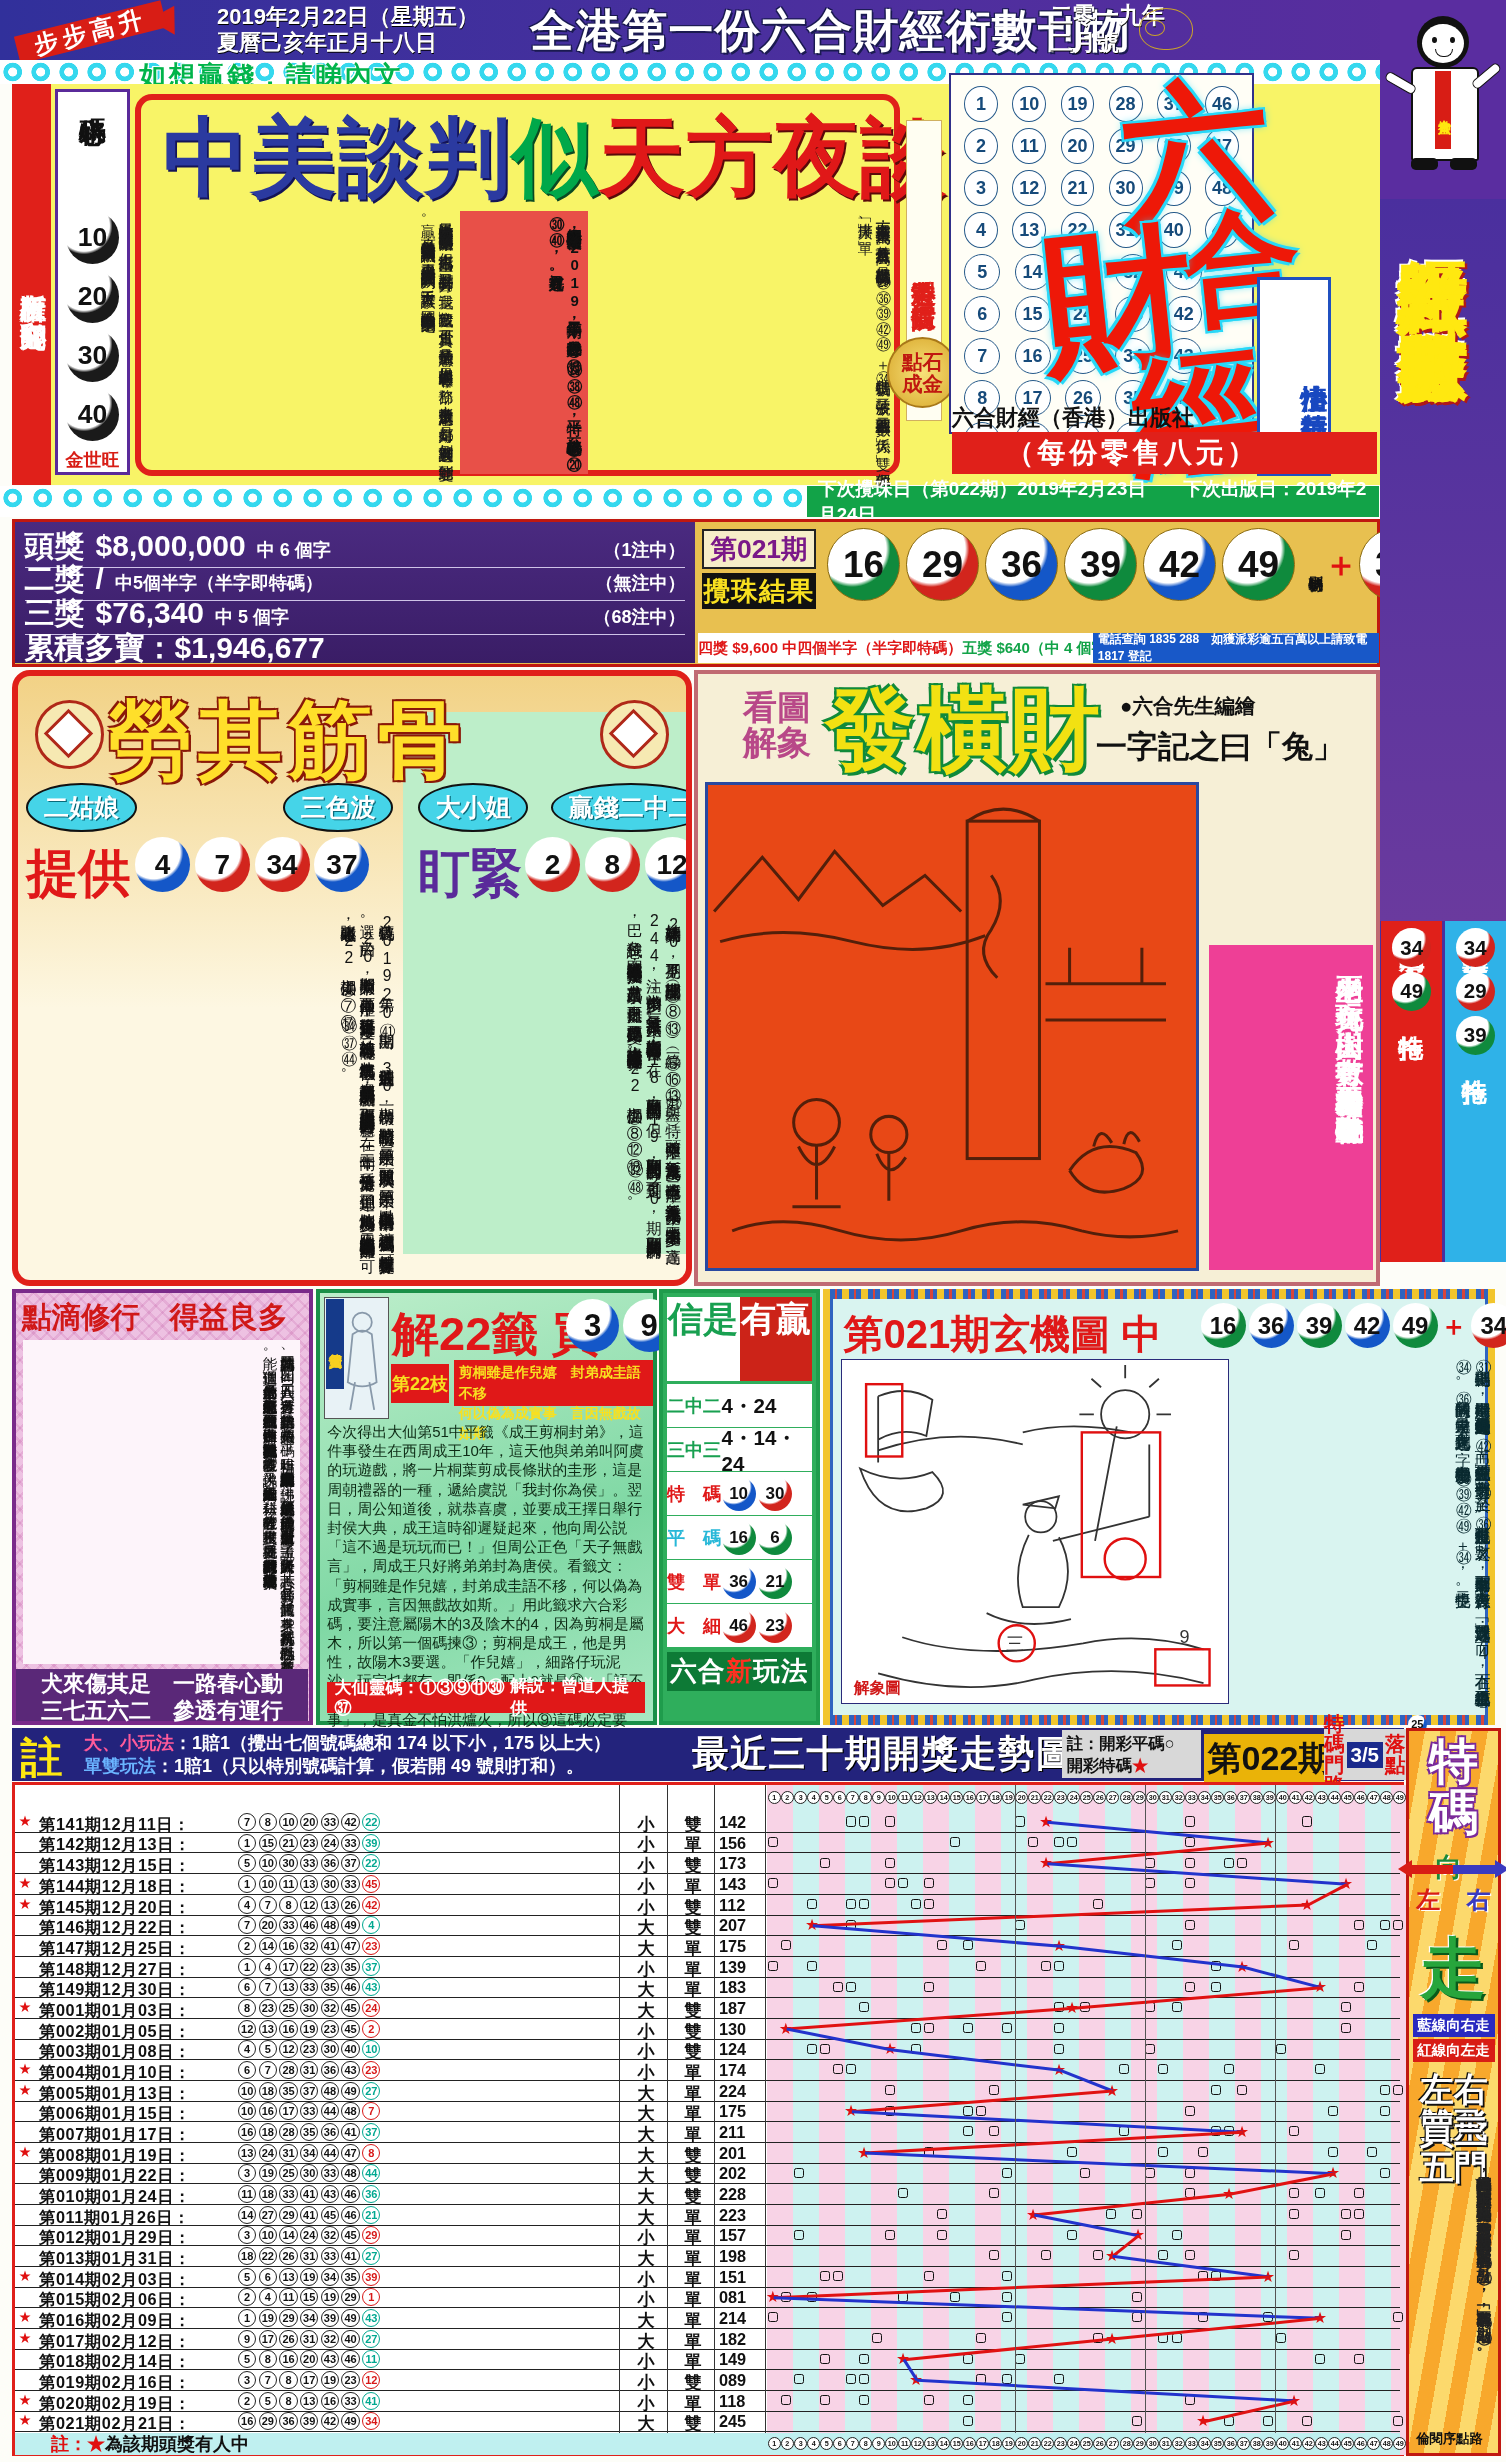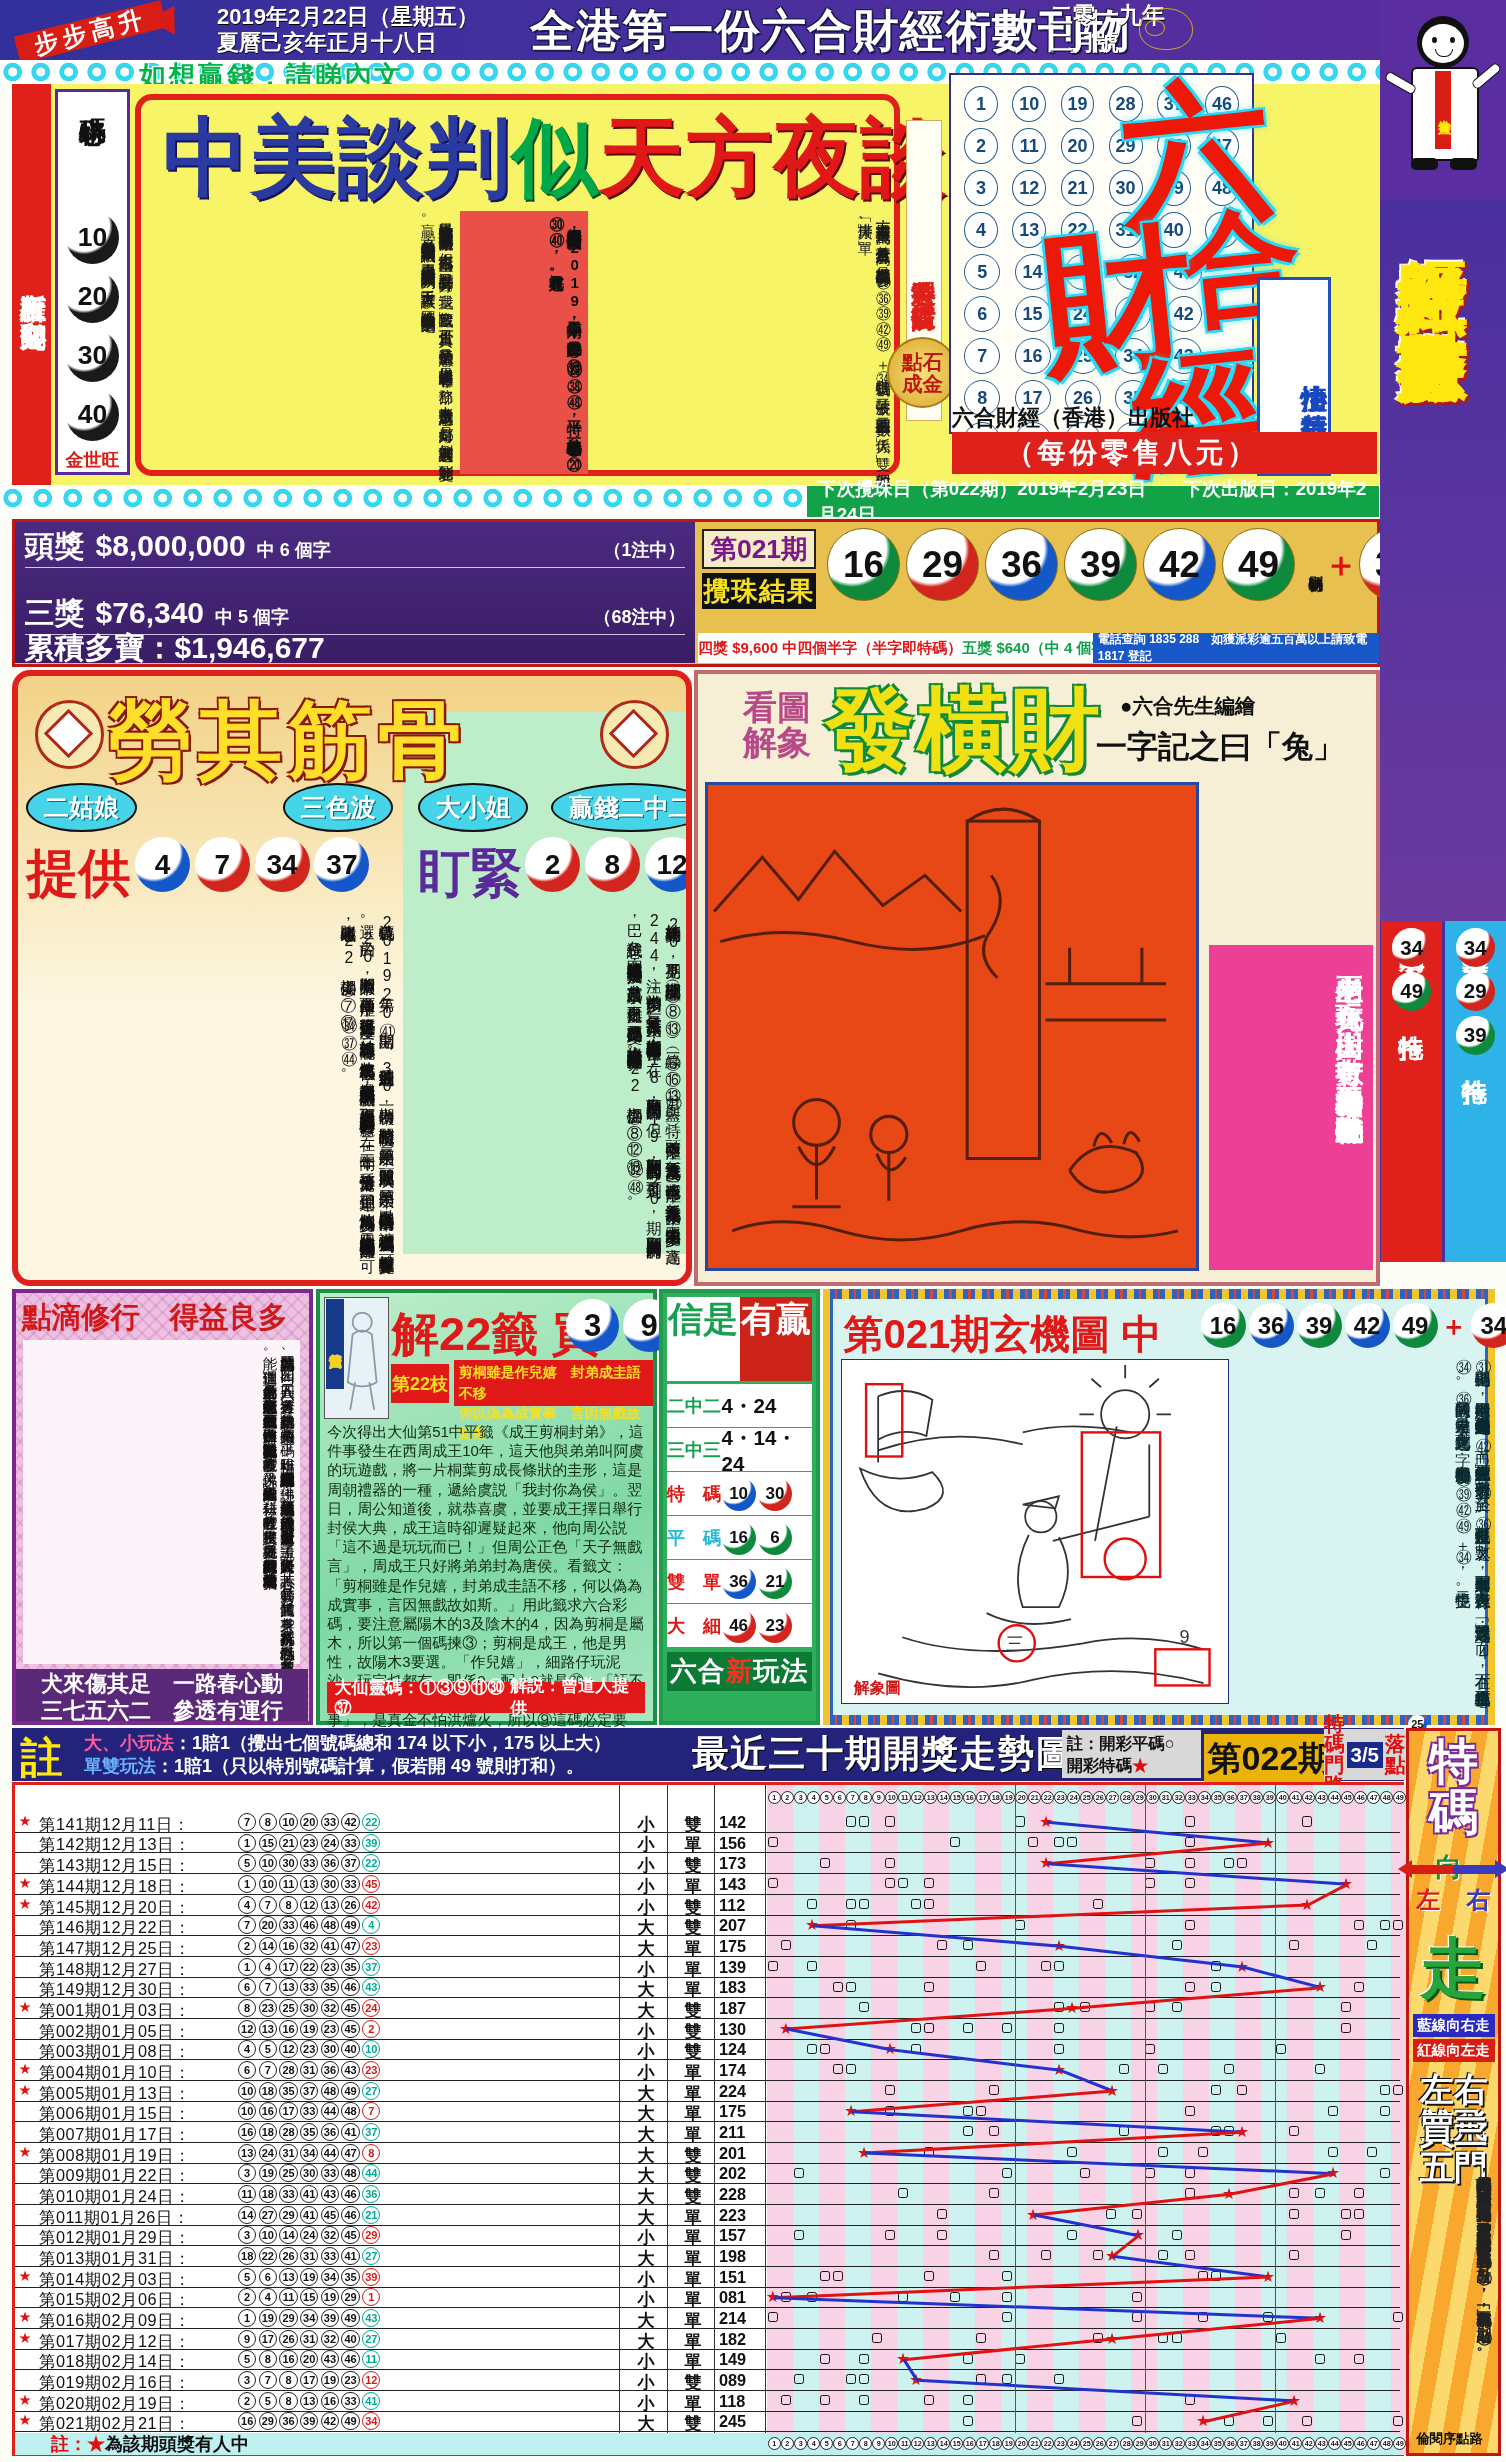--- a/index.html
+++ b/index.html
@@ -182,21 +182,21 @@
   .temen .rat{background:#1a2a8c;color:#fff;font-size:20.5px;font-weight:900;padding:1.2px 3.6px;margin:0 2.4px;}
   
   .chart{left:12px;top:1782px;width:1392px;height:674px;background:#fff;border:3.6px solid #e0201a;box-sizing:border-box;}
   .ch-head{position:absolute;left:0;top:0;width:1385px;height:25px;background:#bff0f0;border-bottom:1.8px solid #111;}
   .ch-head .h1{position:absolute;left:34px;top:1.2px;font-size:20.5px;font-weight:900;color:#14145a;}
   .ch-head .h2{position:absolute;left:283px;top:1.2px;font-size:20.5px;font-weight:900;color:#14145a;letter-spacing:28px;}
   .ch-small{position:absolute;top:0.6px;width:42px;font-size:10.2px;font-weight:800;line-height:1.1;text-align:center;color:#14145a;}
   .rows{position:absolute;left:0;top:27px;width:1385px;}
   .crow{position:absolute;left:0;width:1385px;height:20.7px;border-bottom:1.2px solid #222;box-sizing:border-box;}
   .crow .star{position:absolute;left:3.6px;top:1.2px;color:#e01010;font-size:14.5px;}
-  .crow .lab{position:absolute;left:24px;top:1.8px;font-size:16.3px;font-weight:400;letter-spacing:0.6px;}
+  .crow .lab{position:absolute;left:24px;top:1.8px;font-size:16.3px;font-weight:700;letter-spacing:0.6px;}
   .crow .nums{position:absolute;left:223px;top:1.2px;display:flex;gap:2.4px;}
   .crow .cn{width:16.3px;height:16.3px;font-size:11px;border-width:1.2px;}
   .cn.sp-t{border-color:#00a890;color:#00a890;}
   .cn.sp-r{border-color:#d81818;color:#d81818;}
   .crow .sz{position:absolute;left:610px;width:42px;text-align:center;font-size:17px;font-weight:800;top:0.6px;}
   .crow .pr{position:absolute;left:657px;width:42px;text-align:center;font-size:17px;font-weight:800;top:0.6px;}
   .crow .tt{position:absolute;left:704px;width:43px;text-align:left;font-size:16.3px;font-weight:800;top:1.2px;}
   .vline{position:absolute;top:0;bottom:0;width:1.2px;background:#333;}
   .plotbg{position:absolute;left:752px;top:0;width:639px;height:100%;
           background:repeating-linear-gradient(90deg,#f8d3e6 0 26px,#cdf2f0 26px 52px);}
@@ -387,20 +387,26 @@
 
   <div class="abs greenstrip">下次攪珠日（第022期）2019年2月23日　　下次出版日：2019年2月24日</div>
 
   <div class="abs results">
     <div class="res-l" id="prizetable">
         <div class="res-row" style="top: 3.6px;">
           <span class="res-big">頭獎</span>
           <span class="res-big">$8,000,000</span>
           <span class="res-mid">中 6 個字</span>
           <span class="res-mid" style="margin-left:auto;">（1注中）</span>
+        </div>
+        <div class="res-row" style="top: 37px;">
+          <span class="res-big">二獎</span>
+          <span class="res-big">/</span>
+          <span class="res-mid">中5個半字（半字即特碼）</span>
+          <span class="res-mid" style="margin-left:auto;">（無注中）</span>
         </div>
         <div class="res-row" style="top: 71px;">
           <span class="res-big">三獎</span>
           <span class="res-big">$76,340</span>
           <span class="res-mid">中 5 個字</span>
           <span class="res-mid" style="margin-left:auto;">（68注中）</span>
         </div>
         <div class="res-row" style="top: 106px; border-bottom: none;">
           <span class="res-big">累積多寶：$1,946,677</span>
         </div>

